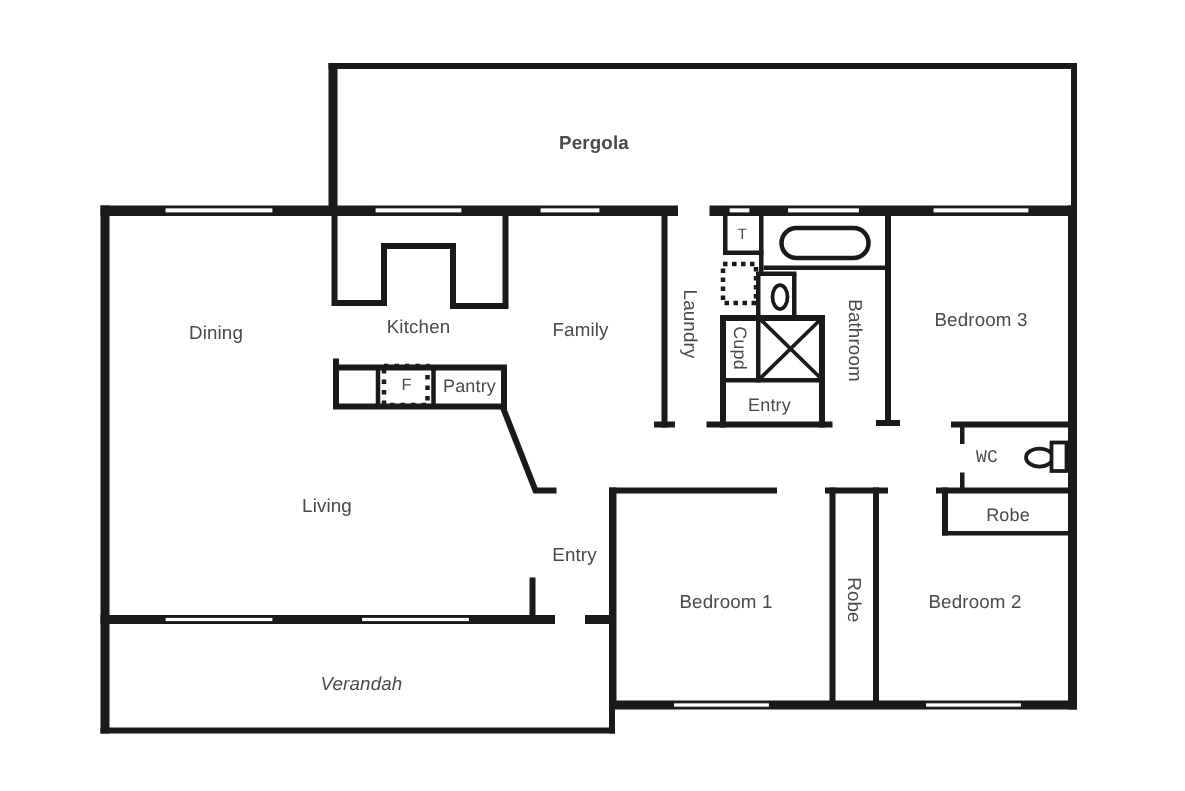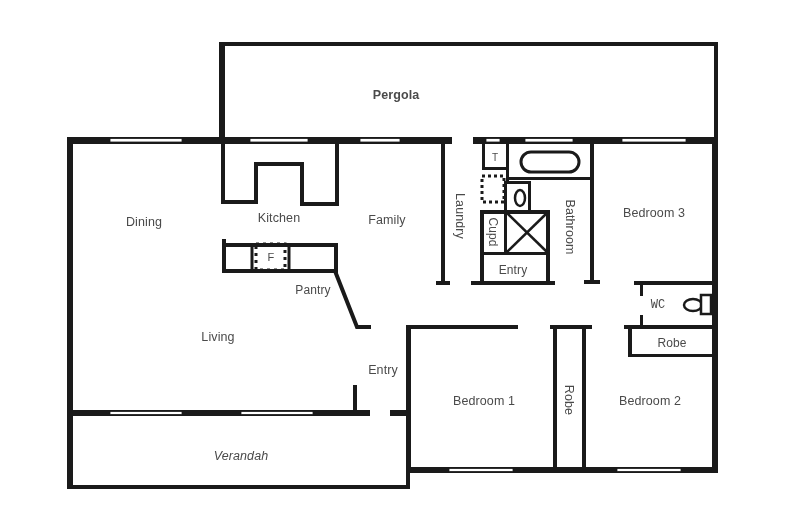--- a/index.html
+++ b/index.html
@@ -130,17 +130,17 @@
 <div class="lbl vert" style="left:570px;top:227px;">Bathroom</div>
 <div class="lbl" style="left:654px;top:213px;">Bedroom 3</div>
 <div class="lbl" style="left:218px;top:337px;">Living</div>
 <div class="lbl" style="left:383px;top:370px;">Entry</div>
 <div class="lbl" style="left:484px;top:401px;">Bedroom 1</div>
 <div class="lbl vert" style="left:569px;top:400px;">Robe</div>
 <div class="lbl" style="left:650px;top:401px;">Bedroom 2</div>
 <div class="lbl small" style="left:658px;top:305px;font-family:Liberation Mono, monospace;">WC</div>
 <div class="lbl small" style="left:672px;top:343px;">Robe</div>
 <div class="lbl" style="left:241px;top:456px;font-style:italic;">Verandah</div>
-<div class="lbl small" style="left:313px;top:257px;margin-top:33px;">Pantry</div>
+<div class="lbl small" style="left:313px;top:257px;">Pantry</div>
 <div class="lbl small" style="left:513px;top:270px;">Entry</div>
 <div class="lbl small vert" style="left:493px;top:232px;">Cupd</div>
 <div class="lbl small" style="left:271px;top:257px;font-size:11px;">F</div>
 <div class="lbl small" style="left:495px;top:157px;font-size:10px;">T</div>
 
 </body></html>

